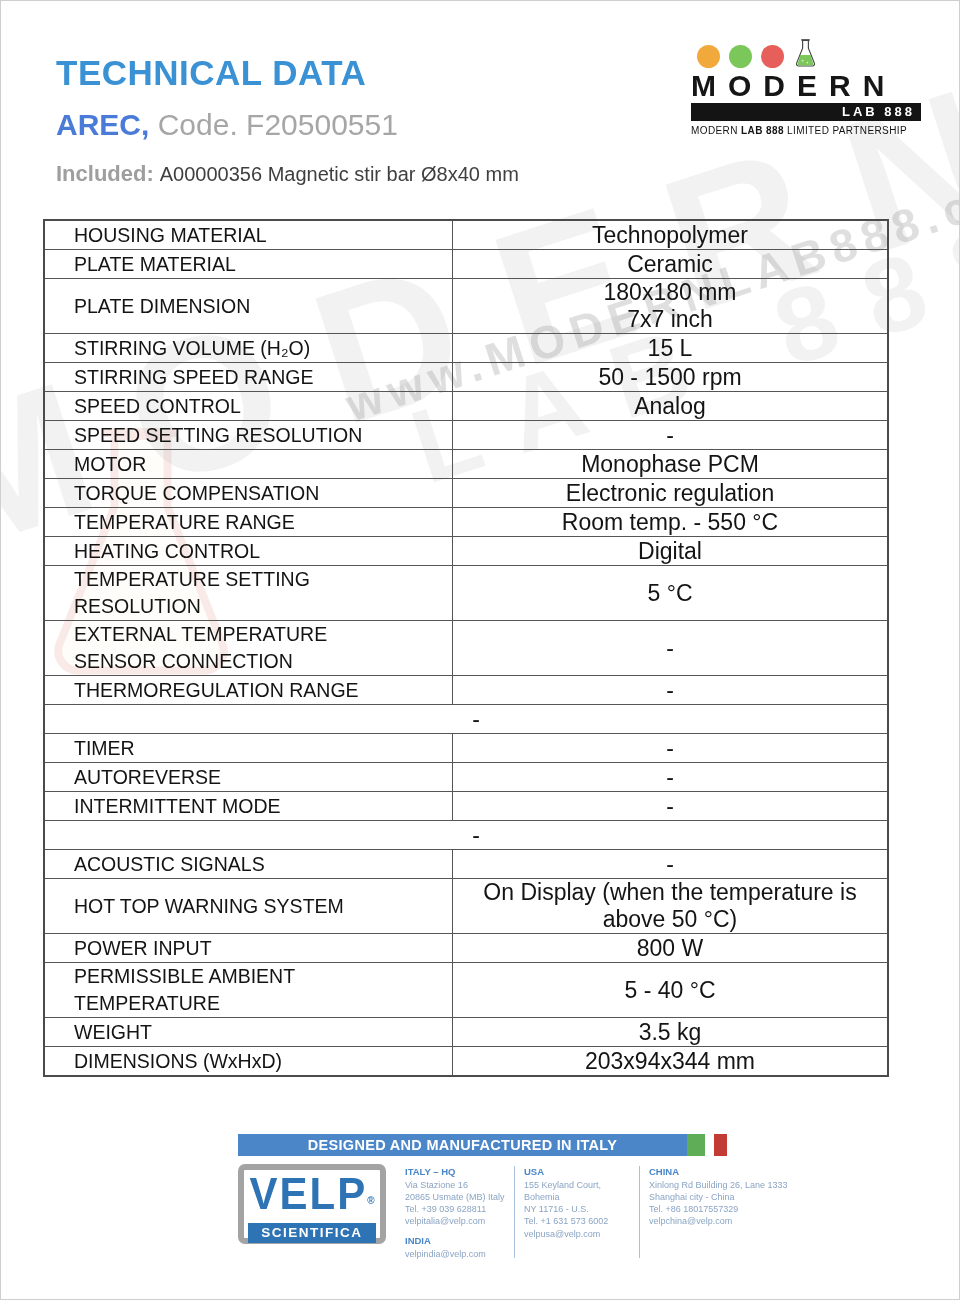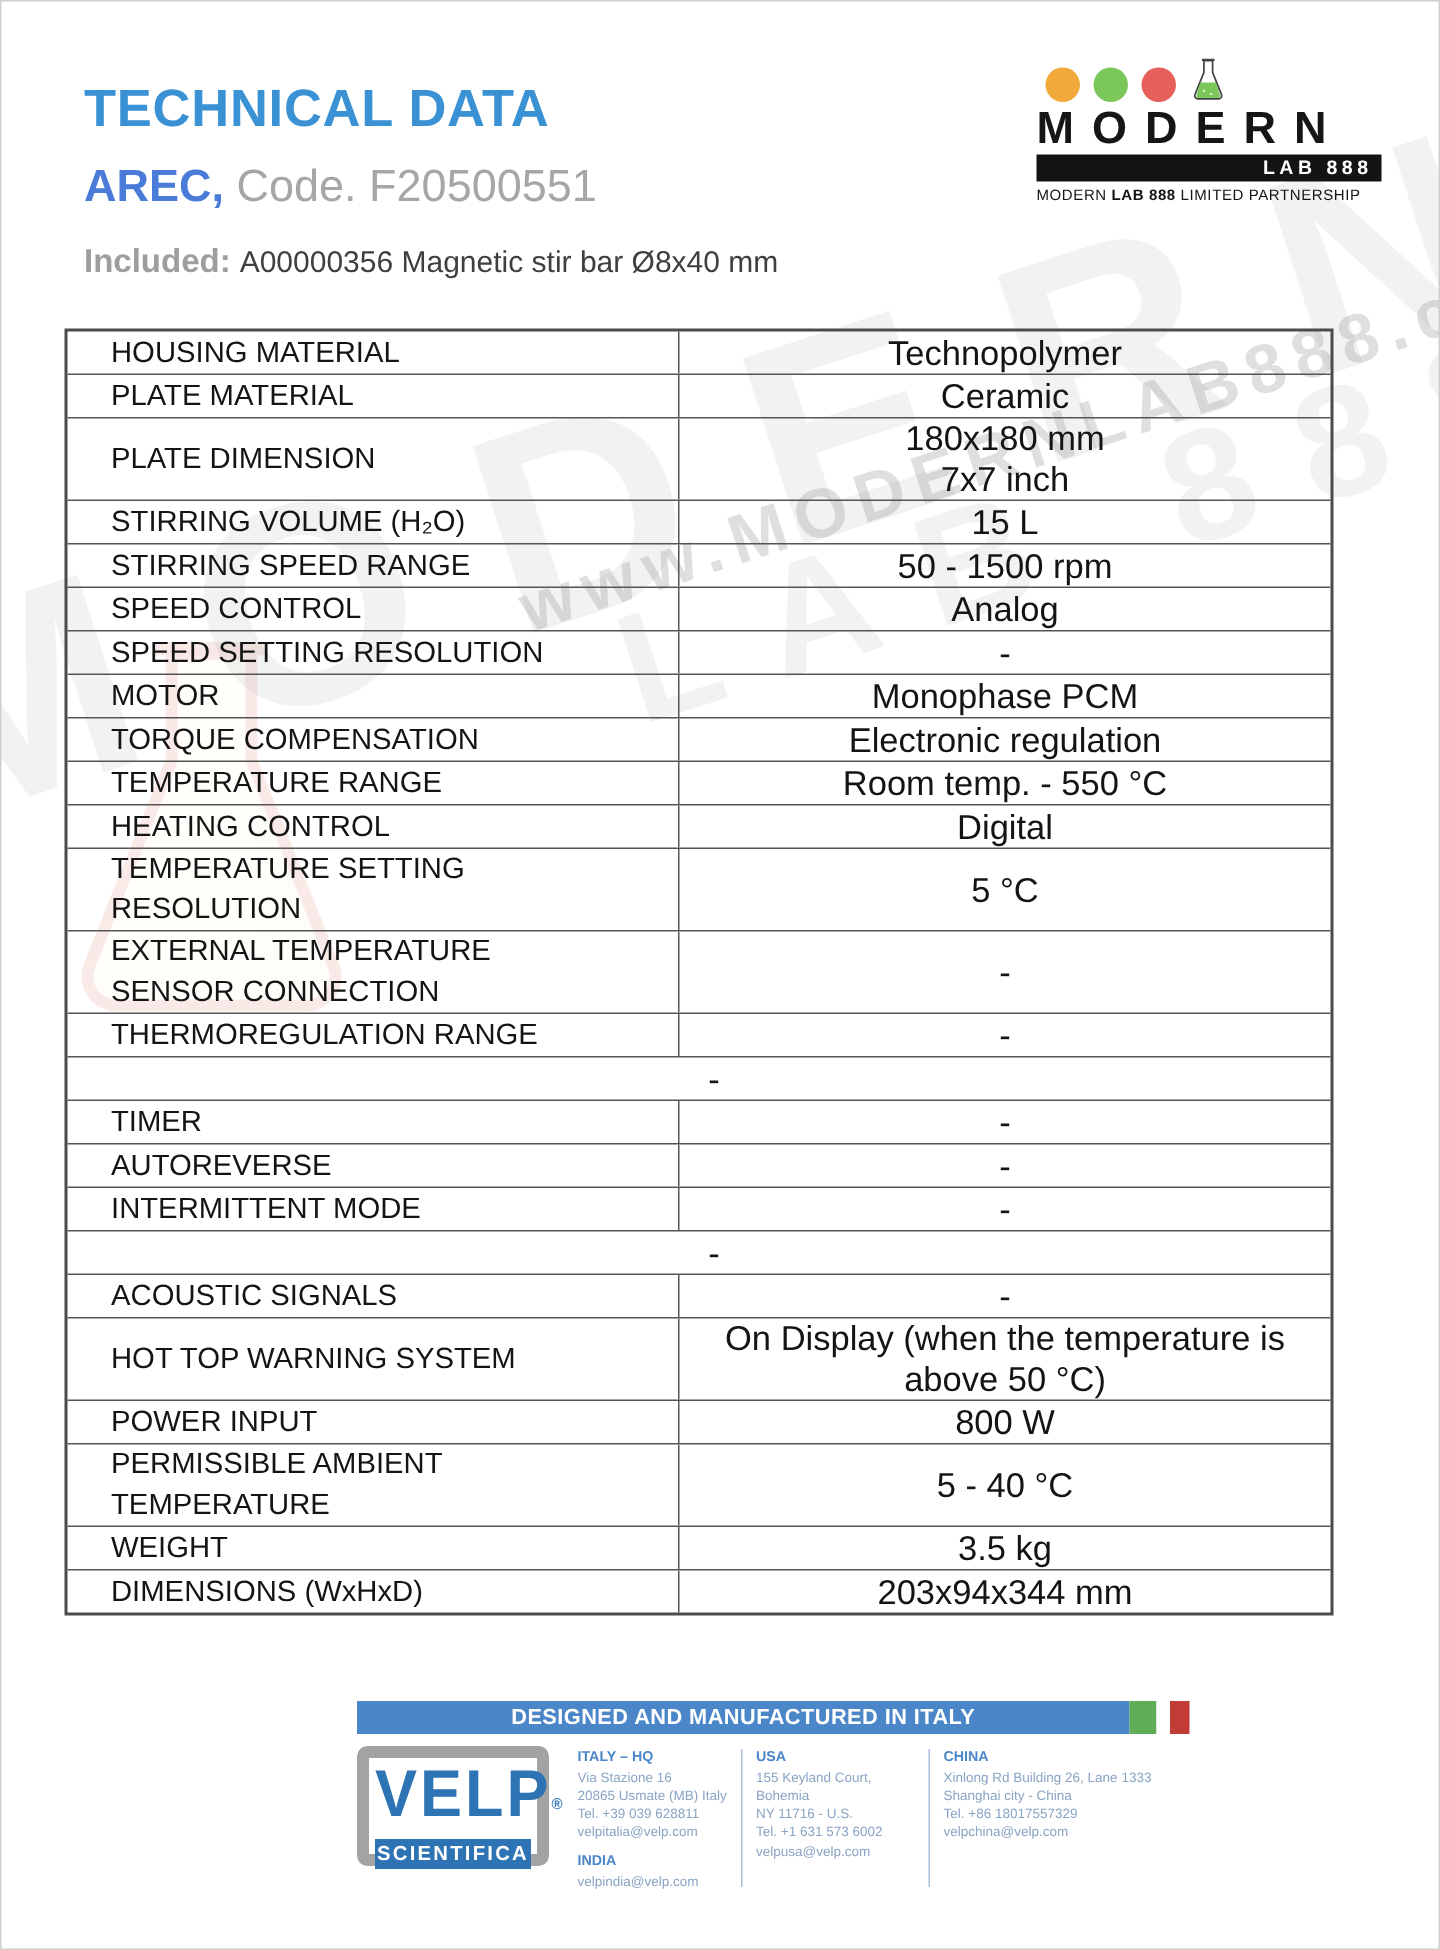--- a/index.html
+++ b/index.html
@@ -51,30 +51,30 @@
   .spec-row + .spec-row { border-top:1.5px solid #555; }
   .spec-label { width:388px; border-right:1.5px solid #555; padding:0 9px;
                 display:flex; align-items:center; min-height:28px; font-size:19.5px;
                 line-height:27px; white-space:pre-line; color:#141414; }
   .spec-value { flex:1; display:flex; align-items:center; justify-content:center;
                 min-height:28px; font-size:23px; line-height:27px; text-align:center;
                 white-space:pre-line; color:#141414; }
 
   
   .footer-banner { position:absolute; left:237px; top:1133px; display:flex; height:22px; z-index:2; }
-  .banner-bar { width:515px; height:22px; background:#4a86c8; color:#fff; font-weight:bold;
+  .banner-bar { width:449px; height:22px; background:#4a86c8; color:#fff; font-weight:bold;
                 font-size:14.5px; display:flex; align-items:center; justify-content:center;
                 letter-spacing:0.3px; }
   .flag-green { width:18px; height:22px; background:#5fae57; }
   .flag-white { width:9px;  height:22px; background:#ffffff; }
   .flag-red   { width:13px; height:22px; background:#c23b34; }
 
   
   .footer-info { position:absolute; left:237px; top:1163px; display:flex; z-index:2; }
-  .velp-box { width:128px; height:80px; border:8px solid #a3a3a3; border-radius:7px;
+  .velp-box { width:148px; height:80px; border:6px solid #a3a3a3; border-radius:7px;
               padding:2px 4px 4px 4px; display:flex; flex-direction:column; background:#fff; }
   .velp-word { color:#2e74b5; font-weight:bold; font-size:42px; line-height:44px;
                text-align:center; letter-spacing:2px; transform:scaleY(1.05); position:relative; }
   .velp-reg { font-size:10px; font-weight:bold; vertical-align:4px; letter-spacing:0; }
   .velp-bar { background:#2e74b5; color:#fff; font-weight:bold; font-size:13.5px;
               letter-spacing:1.5px; text-align:center; height:20px; line-height:20px; margin-top:auto; }
   .offices { display:flex; margin-left:19px; padding-top:2px; }
   .office-col { display:flex; flex-direction:column; }
   .office-col.c1 { width:100px; }
   .office-col.c2 { width:106px; }

